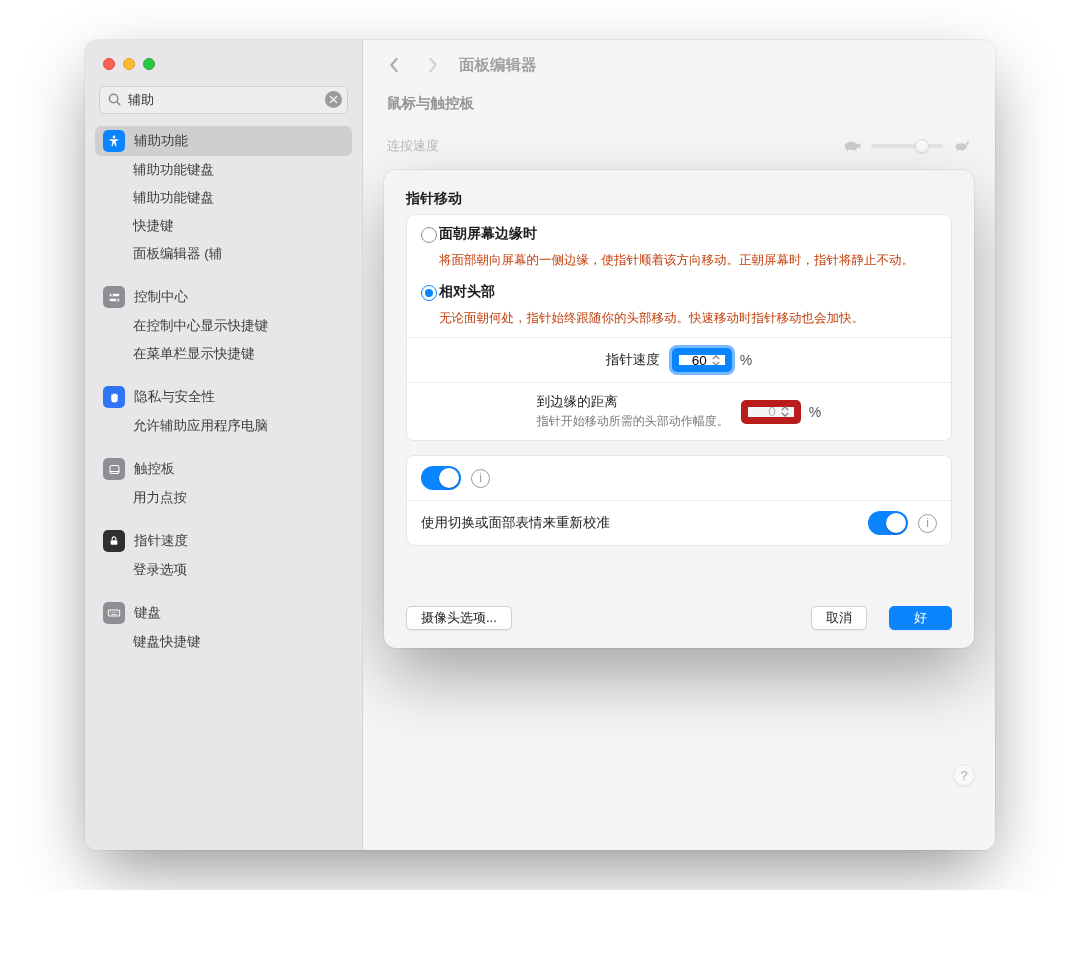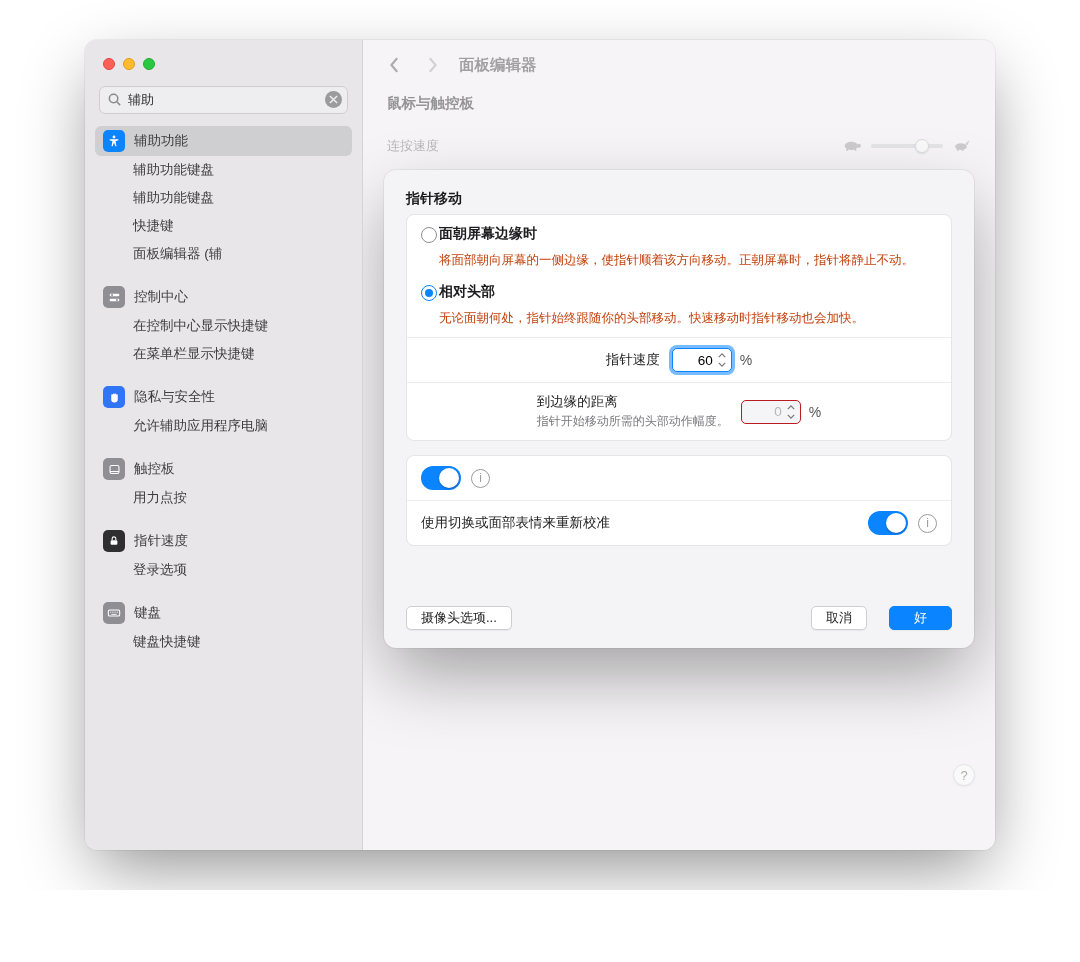--- a/index.html
+++ b/index.html
@@ -211,21 +211,21 @@
   .kv-row .klabel{ font-size:13.5px;}
   .kv-row .sub{ font-size:12px; color:#7a797c; margin-top:2px;}
 
   .stepper{
     display:flex; align-items:center; gap:8px;
   }
   .stepper .unit{ font-size:14px; color:#555;}
   .stepper .field{
     display:flex; align-items:center;
     width:60px; height:24px;
-    border:1px solid #b91c1c; border-radius:5px;
+    border:7px solid #b91c1c; border-radius:5px;
     background:#fff; position:relative;
     padding: 0 18px 0 6px;
   }
   .stepper .field input{
     width:100%; border:none; outline:none; text-align:right;
     font-size:13.5px; background:transparent;
   }
   .stepper .arrows{
     position:absolute; right:2px; top:2px; bottom:2px; width:14px;
     display:flex; flex-direction:column; justify-content:center; gap:1px;

